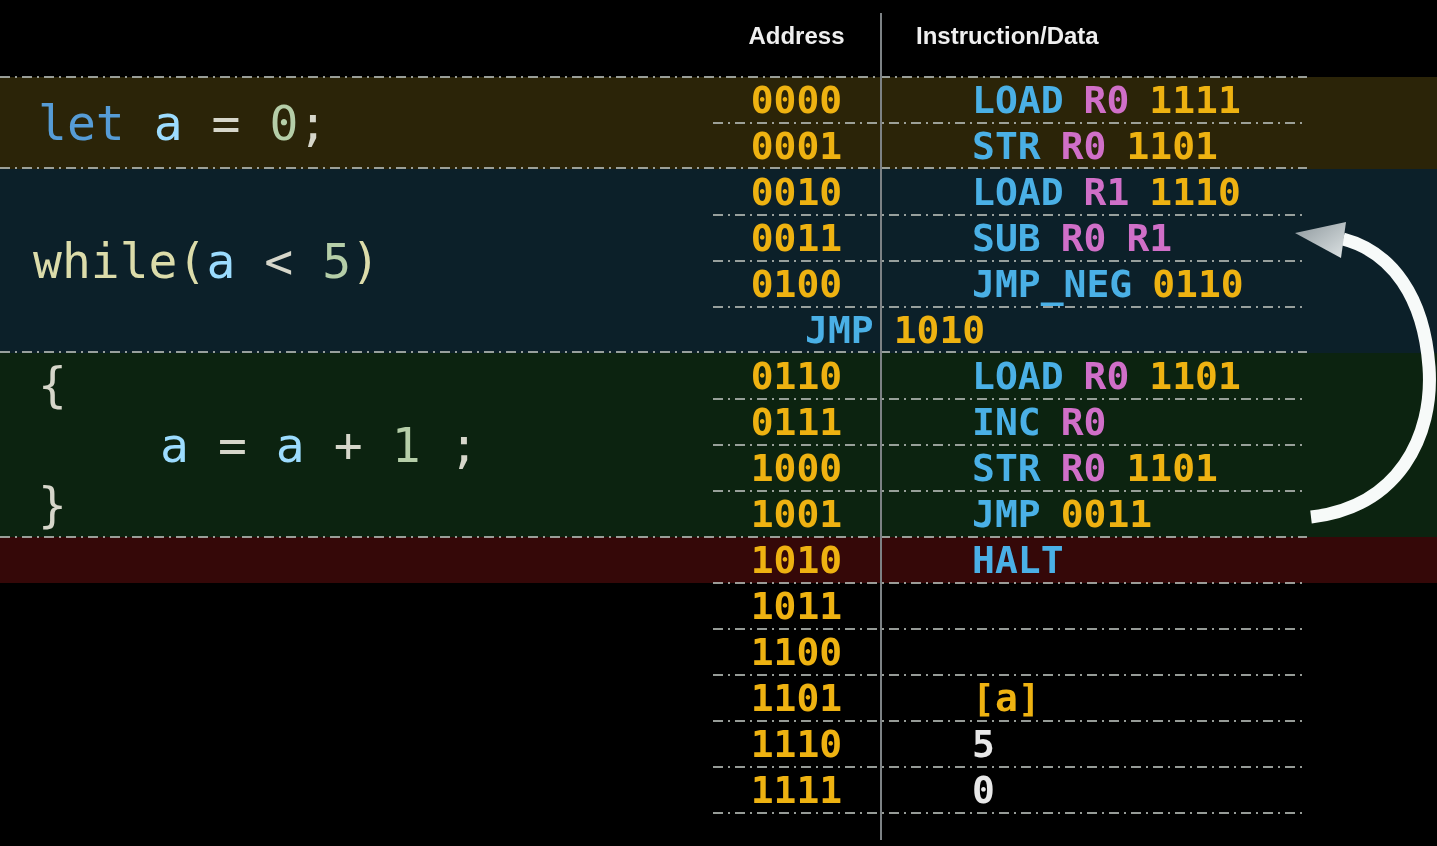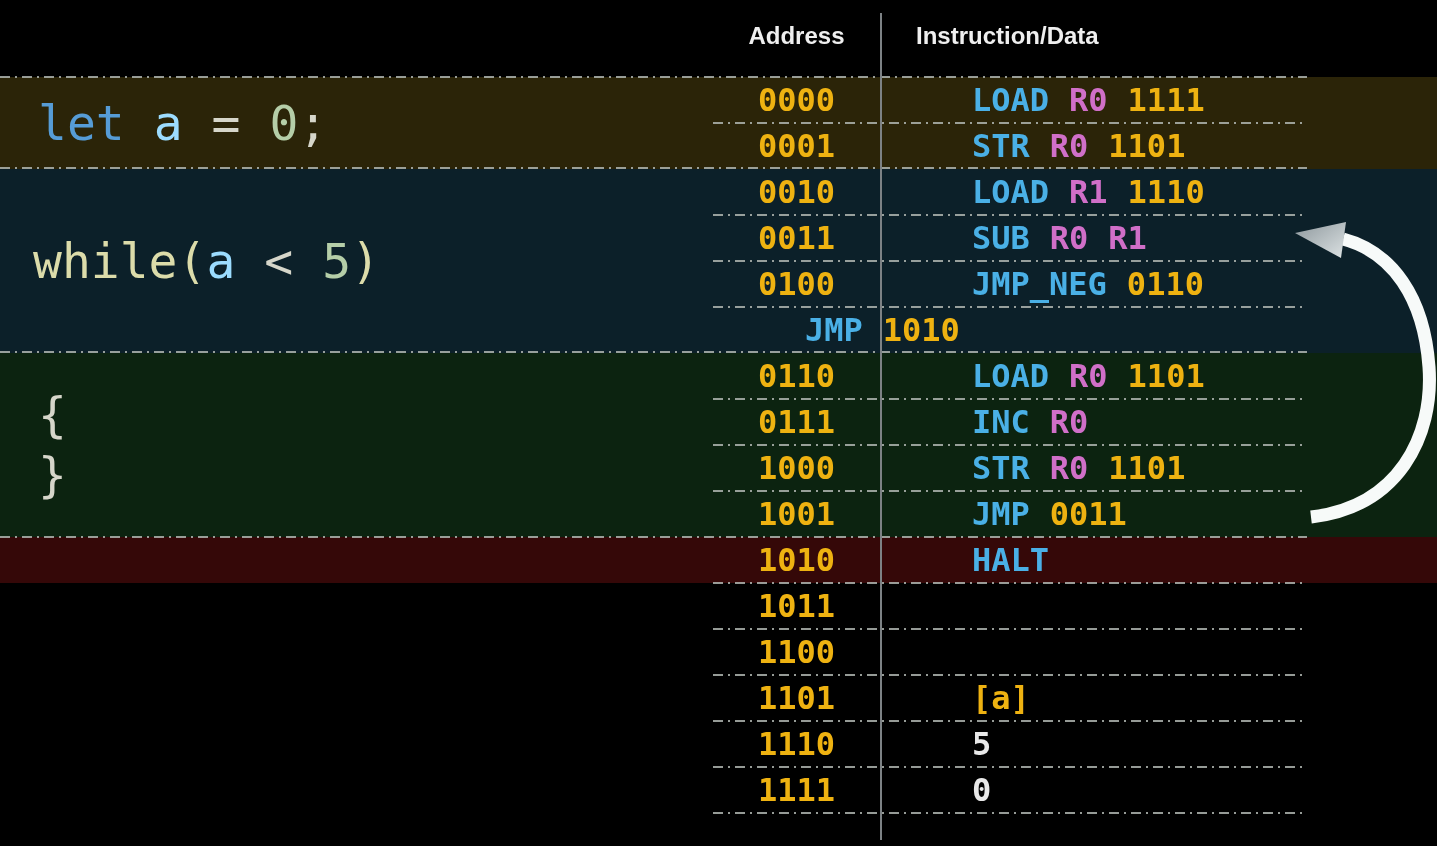--- a/index.html
+++ b/index.html
@@ -32,21 +32,21 @@
   .thead{
     position:absolute;top:14px;left:713px;width:724px;height:44px;
     display:flex;align-items:center;
     font-family:"Liberation Sans",sans-serif;
     font-size:24px;font-weight:600;color:#efefef;
   }
   .thead .addr-h{width:167px;text-align:center;}
   .thead .instr-h{padding-left:36px;}
   
   .mem-rows{position:absolute;top:77px;left:713px;width:724px;}
-  .mem-row{height:46px;display:flex;align-items:center;font-size:32px;font-weight:bold;}
+  .mem-row{height:46px;display:flex;align-items:center;font-size:38px;font-weight:bold;}
   .addr{width:167px;text-align:center;color:#eeb211;}
   .instr{flex:1;padding-left:92px;white-space:nowrap;}
   .instr .tok + .tok{margin-left:20px;}
   .tok-op {color:#4ab0e6;}
   .tok-reg{color:#d06fc8;}
   .tok-val{color:#eeb211;}
   .tok-data{color:#e8e8e8;}
   
   .code-line{position:absolute;display:flex;align-items:center;font-size:48px;white-space:nowrap;}
   .code-line .tok + .tok{margin-left:29px;}
@@ -209,20 +209,23 @@
   <div class="code-line line-while">
     <span class="tok c-kw">while(</span>
       <span class="tok c-var ml0">a</span>
       <span class="tok c-p">&lt;</span>
       <span class="tok c-num">5</span>
       <span class="tok c-kw ml0">)</span>
   </div>
 
   <div class="body-block">
     <div><span class="tok c-p">{</span></div>
+    <div class="body-inner">
+      <span class="tok c-var">a</span><span class="tok c-p">=</span><span class="tok c-var">a</span><span class="tok c-p">+</span><span class="tok c-num">1</span><span class="tok c-p ml0">;</span>
+    </div>
     <div><span class="tok c-p">}</span></div>
   </div>
 
   <svg class="arrow-svg" width="1437" height="846" viewBox="0 0 1437 846">
     <defs>
       <linearGradient id="headGrad" x1="0" y1="0" x2="1" y2="1">
         <stop offset="0" stop-color="#8d979c"></stop>
         <stop offset="1" stop-color="#dde3e4"></stop>
       </linearGradient>
     </defs>

